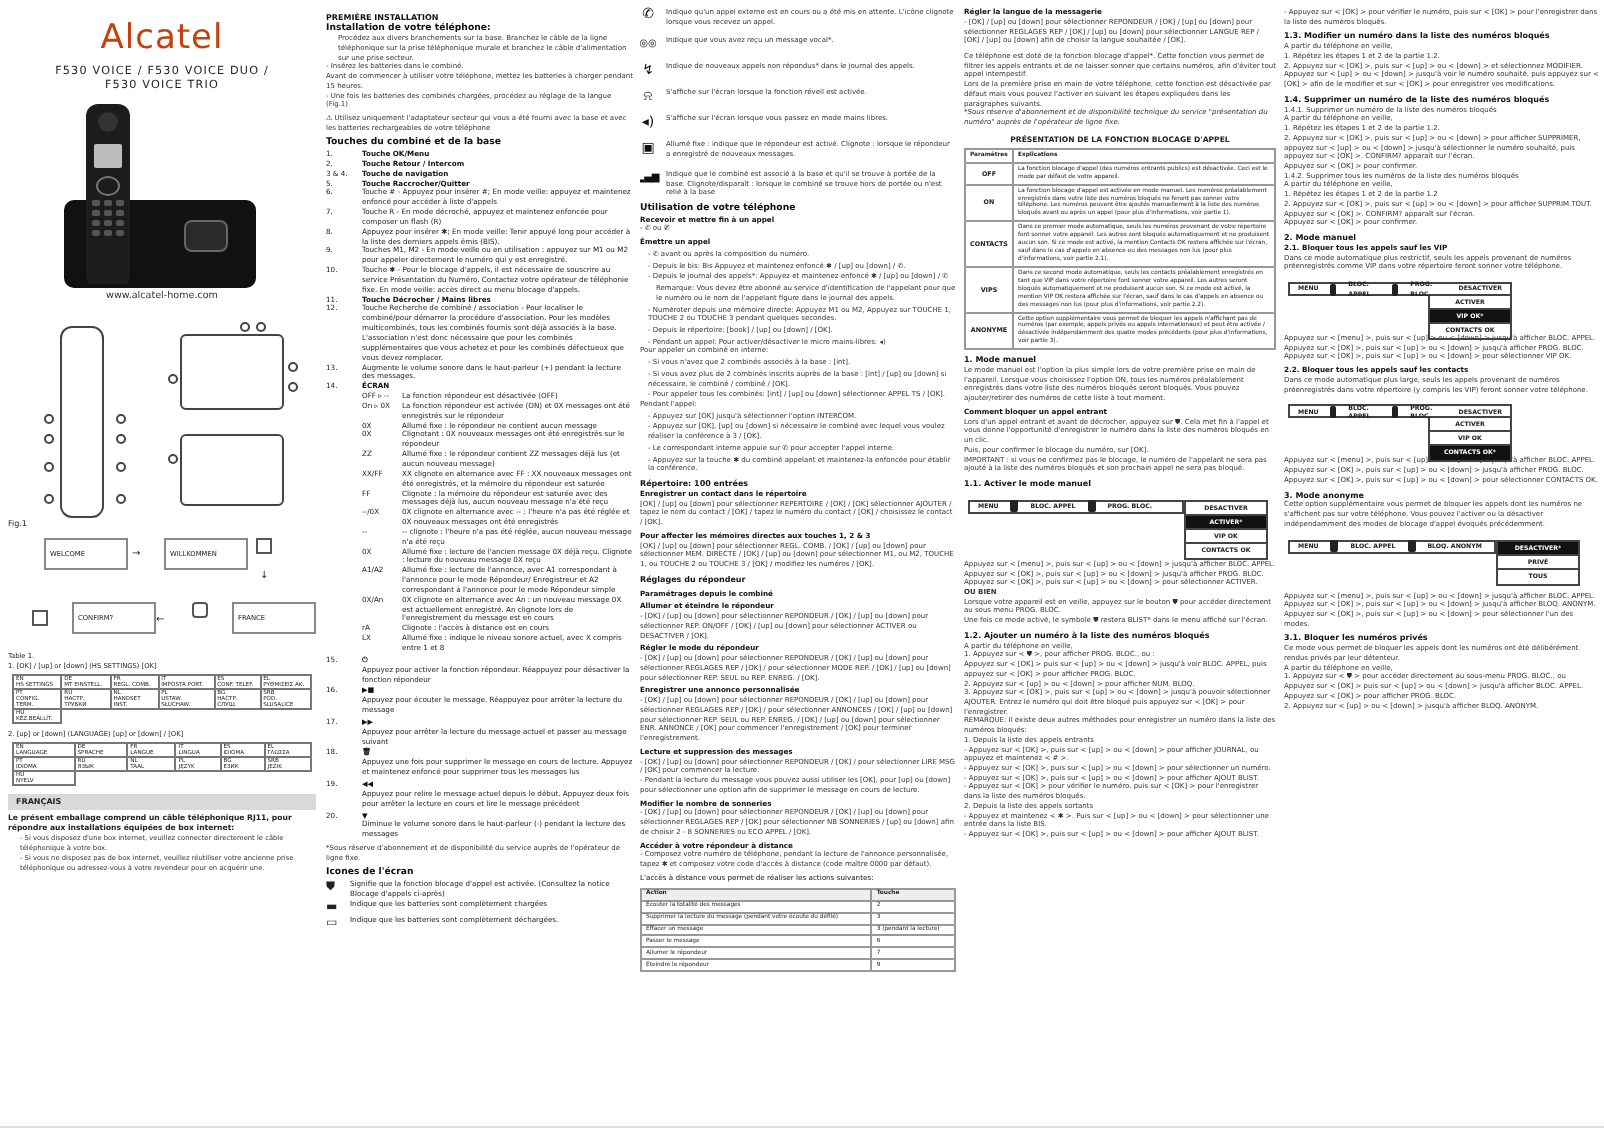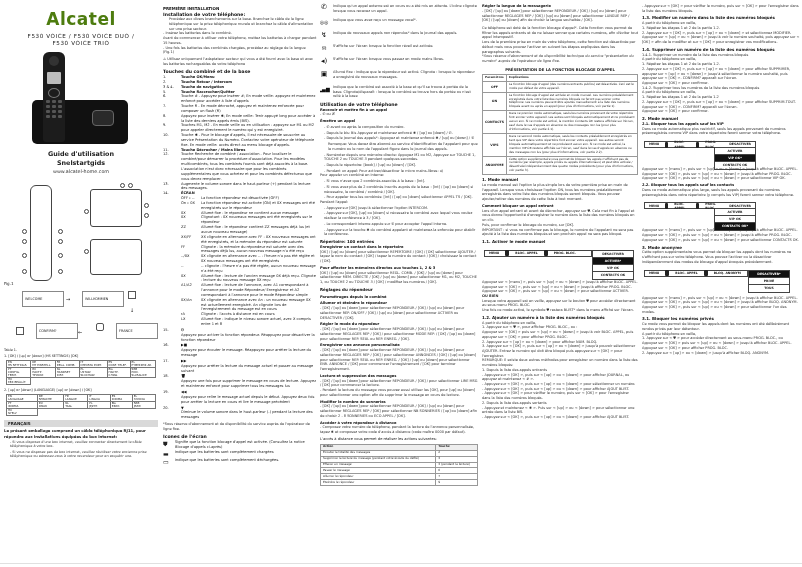--- a/index.html
+++ b/index.html
@@ -3,21 +3,21 @@
 <meta charset="utf-8">
 <style>
   * { box-sizing: border-box; margin: 0; padding: 0; }
   body { width: 802px; height: 567px; background: #fff; font-family: "DejaVu Sans", sans-serif; color: #222; overflow: hidden; position: relative; font-size: 3.6px; line-height: 1.35; }
   .col { position: absolute; top: 0; height: 560px; overflow: hidden; }
   #c1 { left: 0; width: 162px; }
   #c2 { left: 163px; width: 154px; padding-top: 4px; }
   #c3 { left: 320px; width: 158px; padding-top: 4px; }
   #c4 { left: 482px; width: 156px; padding-top: 4px; }
   #c5 { left: 642px; width: 158px; padding-top: 4px; }
-  .brand { text-align: center; font-size: 17px; font-weight: 700; letter-spacing: 0.5px; margin-top: 8px; color: #4d7c0f; }
+  .brand { text-align: center; font-size: 17px; font-weight: 400; letter-spacing: 0.5px; margin-top: 8px; color: #c2410c; }
   .models { text-align: center; font-size: 5.6px; letter-spacing: 0.6px; line-height: 1.2; margin-top: 2px; color: #222; }
   .phone { position: relative; width: 110px; height: 92px; margin: 6px auto 0; }
   .handset { position: absolute; left: 17px; top: 0; width: 22px; height: 90px; background: #1c1c1c; border-radius: 6px 6px 3px 3px; }
   .hs-screen { position: absolute; left: 4px; top: 20px; width: 14px; height: 12px; background: #bdbdbd; border-radius: 1px; }
   .hs-ear { position: absolute; left: 6px; top: 4px; width: 10px; height: 10px; background: #333; border-radius: 50%; }
   .hs-keys { position: absolute; left: 3px; top: 48px; width: 16px; display: grid; grid-template-columns: repeat(3, 4px); gap: 2px; }
   .hs-keys span { width: 4px; height: 3px; background: #555; border-radius: 1px; }
   .hs-nav { position: absolute; left: 5px; top: 36px; width: 12px; height: 10px; border: 1px solid #777; border-radius: 50%; }
   .base { position: absolute; left: 6px; top: 48px; width: 96px; height: 44px; background: #111; border-radius: 5px; }
   .base-pad { position: absolute; left: 60px; top: 10px; width: 22px; height: 16px; background: #2a2a2a; border: 1px solid #666; border-radius: 4px; }
@@ -93,24 +93,20 @@
           <span></span>
           <span></span>
           <span></span>
           <span></span>
           <span></span>
           <span></span>
           <span></span>
         </div>
     </div>
   </div>
-  <div class="guide-title">
-    <div>Guide d'utilisation</div>
-    <div>Snelstartgids</div>
-  </div>
   <div class="guide-url">www.alcatel-home.com</div>
 
   <div class="fig-area">
     <div class="fig-hs"></div>
     <div class="fig-base"></div>
     <div class="fig-base2"></div>
     <div class="callout" style="left:22px;top:48px"></div>
     <div class="callout" style="left:58px;top:48px"></div>
     <div class="callout" style="left:22px;top:58px"></div>
     <div class="callout" style="left:58px;top:58px"></div>

